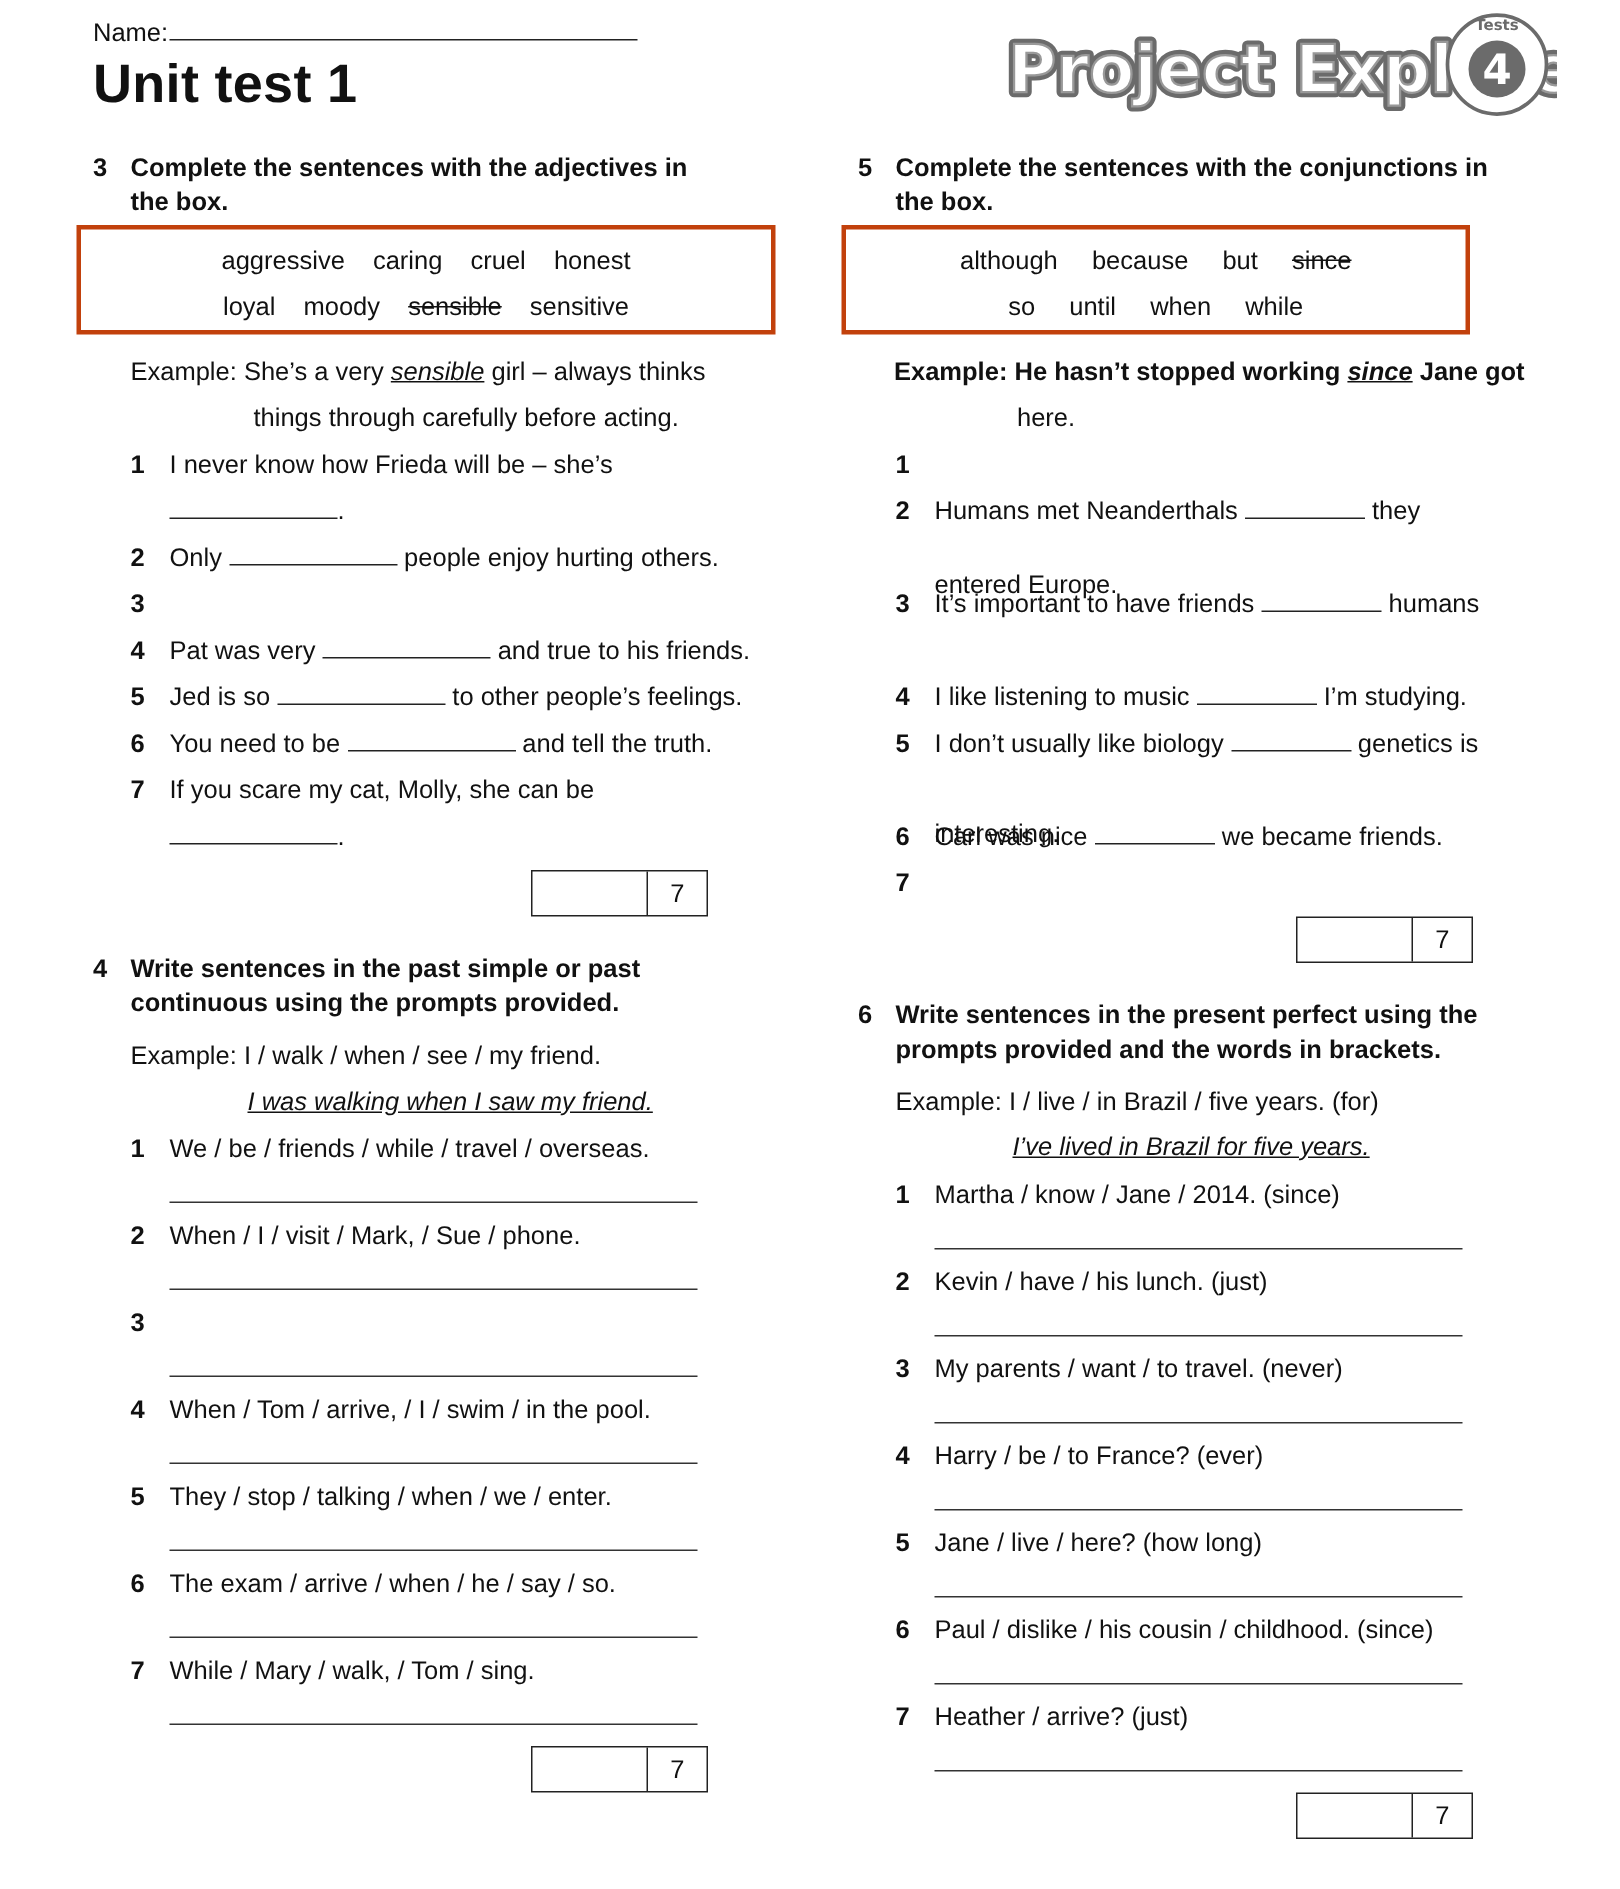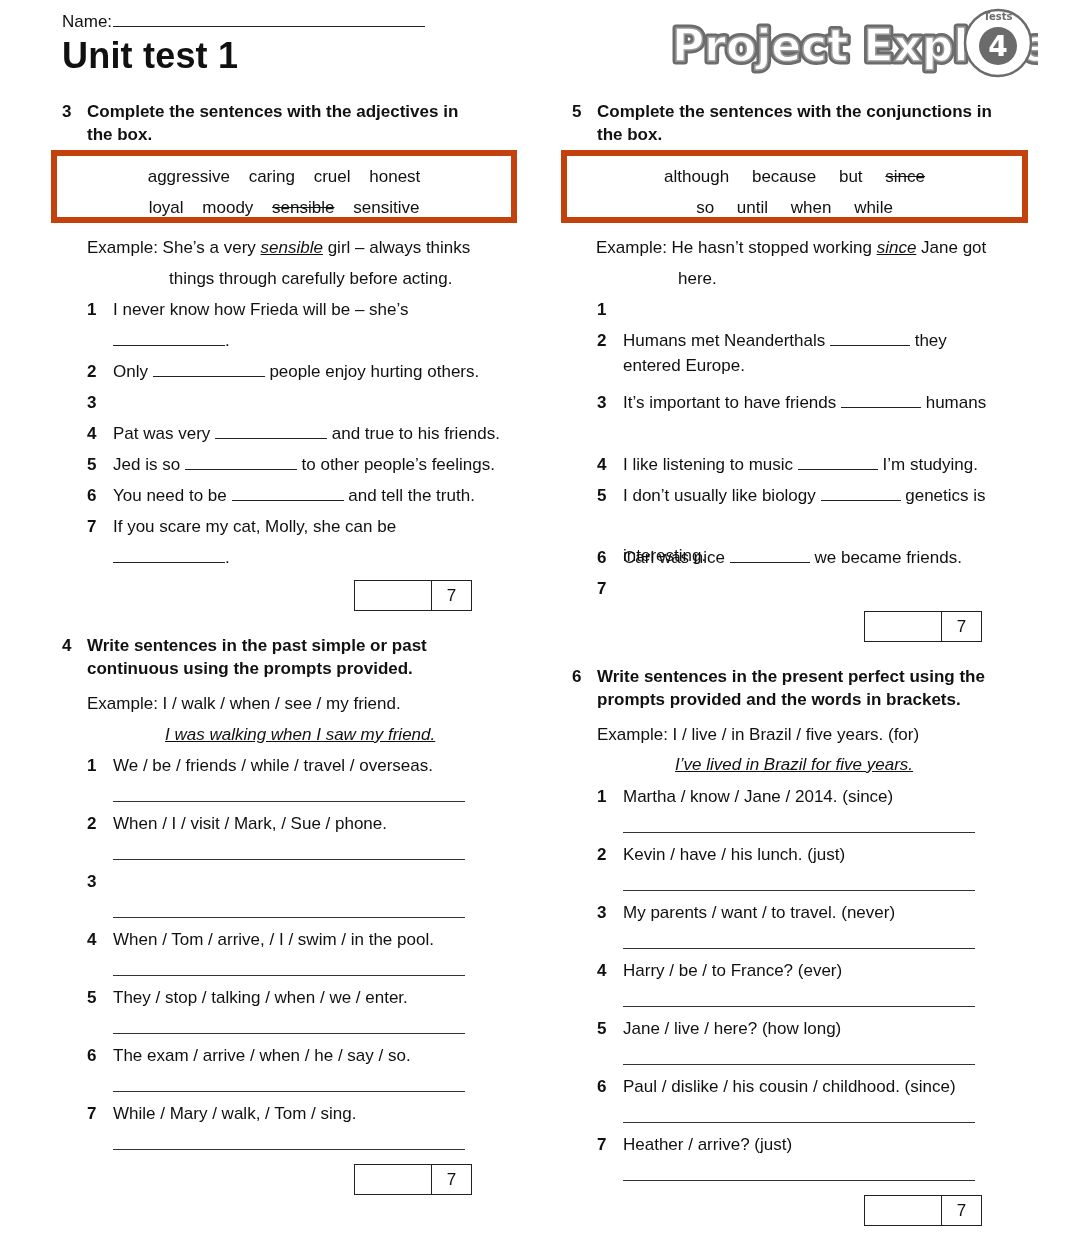--- a/index.html
+++ b/index.html
@@ -13,21 +13,21 @@
   .title { left: 62px; top: 35px; font-size: 36px; font-weight: bold; letter-spacing: 0.2px; }
 
   .logo { left: 668px; top: 3px; width: 370px; height: 76px; }
 
   
   .instr { font-weight: bold; font-size: 17px; line-height: 23px; }
   .instr .num { position: absolute; left: 0; top: 0; }
   .instr .txt { display: block; padding-left: 25px; }
 
   
-  .wordbox { border: 6px solid #c2410c; text-align: center; font-size: 17px; }
+  .wordbox { border: 3px solid #c2410c; text-align: center; font-size: 17px; }
   .wordbox .row { line-height: 31px; }
   .wordbox .w { display: inline-block; margin: 0 7px; }
   .wordbox .struck { text-decoration: line-through; }
 
   .line { font-size: 17px; line-height: 20px; white-space: nowrap; }
   .line .n { font-weight: bold; position: absolute; left: 0; }
   .line .t { position: absolute; left: 26px; }
   .u { text-decoration: underline; font-style: italic; }
 
   .blank-s { display: inline-block; border-bottom: 1px solid #222; height: 15px; vertical-align: baseline; }
@@ -170,49 +170,49 @@
 <div class="abs score" style="left:354px; top:1164px;">
   <div class="empty"></div>
   <div class="max">7</div>
 </div>
 
 <div class="abs instr" style="left:572px; top:100px; width:440px;">
   <span class="num">5</span>
   <span class="txt">Complete the sentences with the conjunctions in the box.</span>
 </div>
 
-<div class="abs wordbox" style="left:561px; top:150px; width:467px; height:73px; padding-top:5px;">
+<div class="abs wordbox" style="left:561px; top:150px; width:419px; height:73px; padding-top:5px;">
   <div class="row">
     <span class="w" style="margin:0 9px">although</span>
     <span class="w" style="margin:0 9px">because</span>
     <span class="w" style="margin:0 9px">but</span>
     <span class="w struck" style="margin:0 9px">since</span>
   </div>
   <div class="row">
     <span class="w" style="margin:0 9px">so</span>
     <span class="w" style="margin:0 9px">until</span>
     <span class="w" style="margin:0 9px">when</span>
     <span class="w" style="margin:0 9px">while</span>
   </div>
 </div>
 
-<div class="abs line" style="left:596px; top:238px;">
+<div class="abs line" style="left:596px; top:238px;font-weight:bold;">
   <span>Example: He hasn’t stopped working </span><span class="u">since</span><span> Jane got</span>
 </div>
 <div class="abs line" style="left:678px; top:269px;">here.</div>
 
 <div class="abs" style="left:597px; top:300px; width:450px; height:300px;">
   <div class="abs line" style="top:0; width:450px; height:22px;">
     <span class="n">1</span>
   </div>
   <div class="abs line" style="top:31px; width:450px; height:22px;">
     <span class="n">2</span>
     <span class="t"><span>Humans met Neanderthals </span><span class="blank-s" style="width:80px"></span><span> they</span></span>
   </div>
-  <div class="abs line" style="top:56px; width:450px; height:22px;">
+  <div class="abs line" style="top:80px; width:450px; height:22px;">
     <span class="t">entered Europe.</span>
   </div>
   <div class="abs line" style="top:93px; width:450px; height:22px;">
     <span class="n">3</span>
     <span class="t"><span>It’s important to have friends </span><span class="blank-s" style="width:80px"></span><span> humans</span></span>
   </div>
   <div class="abs line" style="top:155px; width:450px; height:22px;">
     <span class="n">4</span>
     <span class="t"><span>I like listening to music </span><span class="blank-s" style="width:80px"></span><span> I’m studying.</span></span>
   </div>

